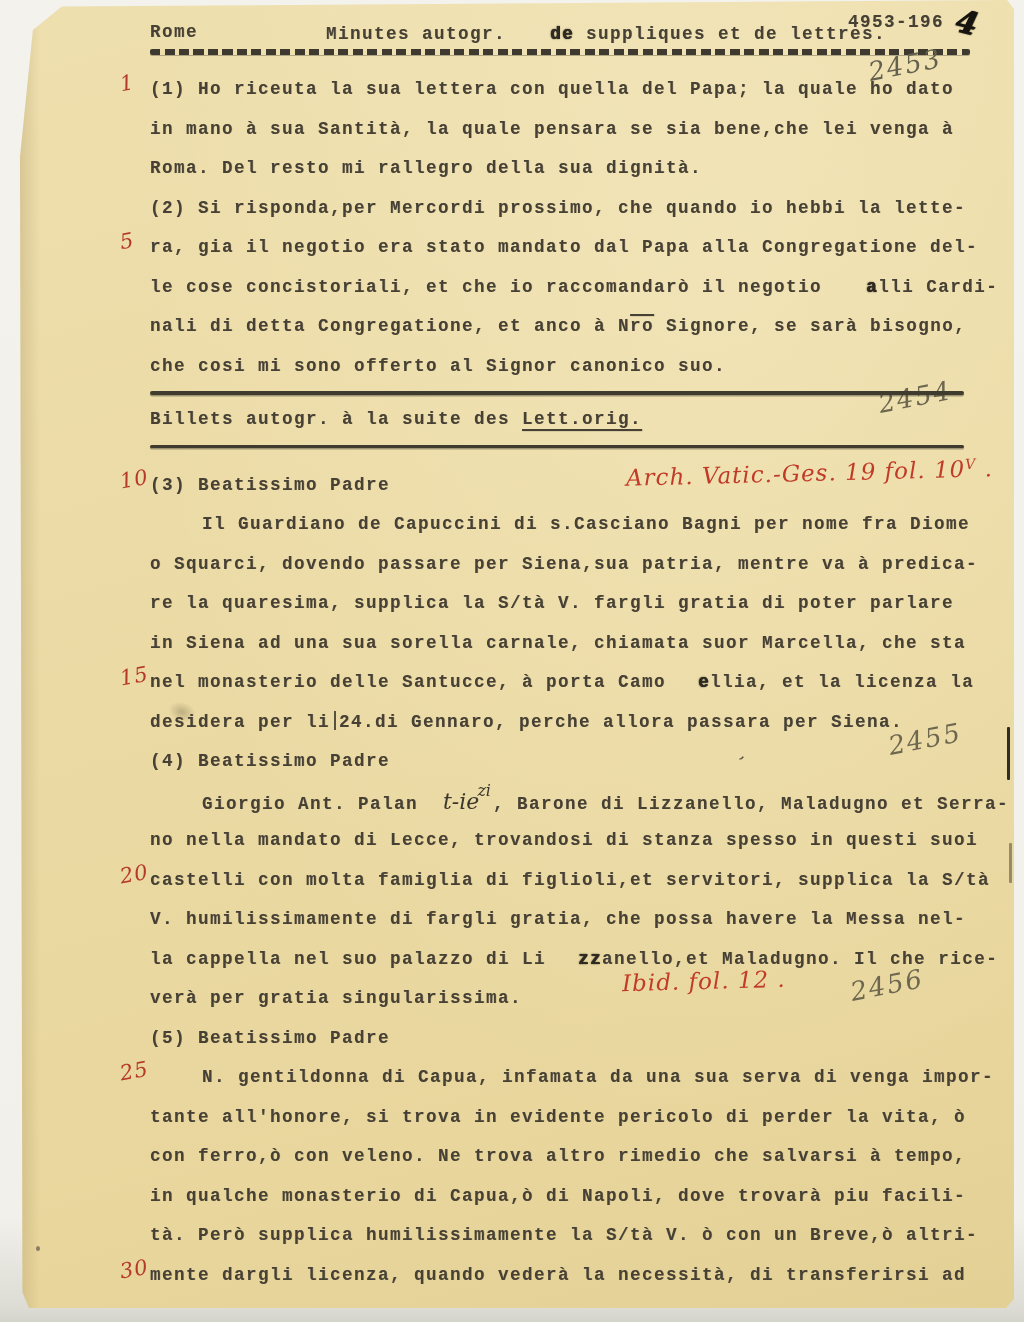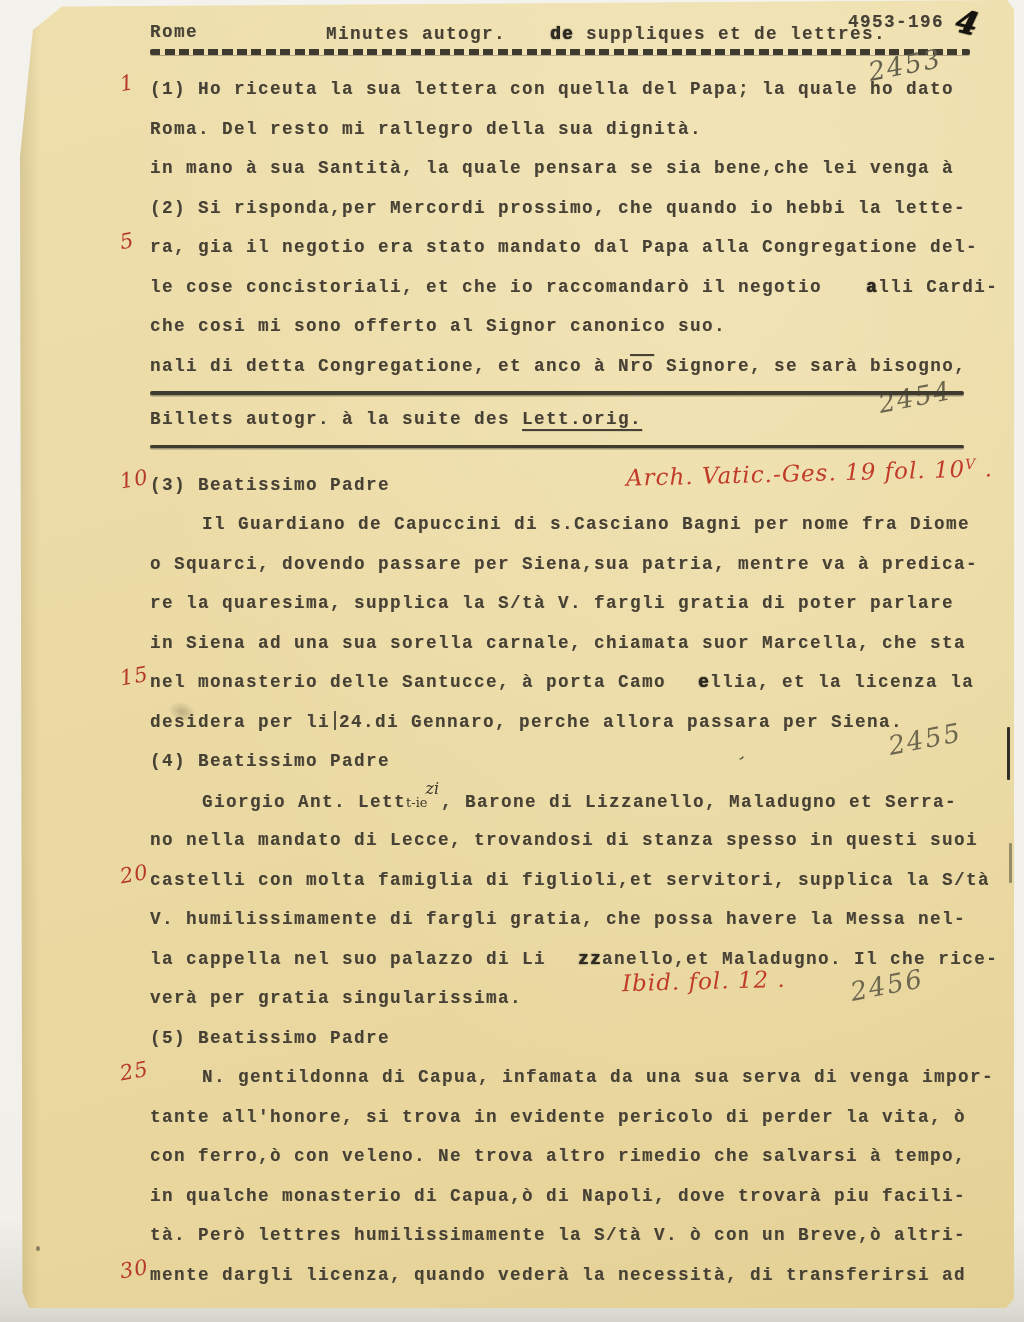--- a/index.html
+++ b/index.html
@@ -54,21 +54,21 @@
   .spacer{height:12px;}
   .mnum{
     position:absolute;left:-30px;top:3px;line-height:1;
     font-family:"DejaVu Serif",serif;font-style:italic;font-weight:400;
     color:#b5392a;font-size:21px;letter-spacing:1px;transform:rotate(-10deg);
     text-shadow:none;
   }
   .os{font-weight:700;color:#2f2b23;text-shadow:0 0 1.6px rgba(40,35,25,.95),0.6px 0 0 #2f2b23;padding-left:32px;}
   .ov{text-decoration:overline;text-decoration-thickness:2px;}
   .u{text-decoration:underline;text-decoration-thickness:2px;text-underline-offset:5px;text-align:right;}
-  .hw{font-family:"DejaVu Serif",serif;font-weight:400;font-size:13px;letter-spacing:0;color:#3c372c;text-shadow:none;}
+  .hw{font-family:"DejaVu Serif",serif;font-style:italic;font-weight:400;font-size:22px;letter-spacing:0;color:#3c372c;text-shadow:none;margin-left:25px;}
   .hwsup{font-family:"DejaVu Serif",serif;font-style:italic;font-weight:400;font-size:16px;position:relative;top:-13px;left:-2px;letter-spacing:0;color:#3c372c;text-shadow:none;}
   .stroke{display:inline-block;width:2px;height:19px;background:#57523f;vertical-align:-3px;margin:0 3px 0 4px;}
   .ann{position:absolute;white-space:nowrap;line-height:1;}
   .redscript{
     font-family:"DejaVu Serif",serif;font-style:italic;font-weight:400;
     color:#c03b28;font-size:23px;letter-spacing:1px;transform:rotate(-1.5deg);
     text-shadow:none;
   }
   .redscript .sup{font-size:14px;position:relative;top:-8px;}
   .ann-ref1{left:476px;top:392px;}
@@ -103,51 +103,51 @@
 
   <div class="body-lines" id="body-lines">
 
     <div class="ann redscript ann-ref1"><span>Arch. Vatic.-Ges. 19 fol. 10</span><span class="sup">V</span><span> .</span></div>
     <div class="ann pencil ann-2454">2454</div>
     <div class="ann pencil ann-2455">2455</div>
     <div class="ann redscript ann-ref2">Ibid. fol. 12 .</div>
     <div class="ann pencil ann-2456">2456</div>
     <div class="ann comma-mark">,</div>
   <div class="line"><span class="mnum">1</span><span>(1) Ho riceuta la sua lettera con quella del Papa; la quale ho dato</span></div>
+      <div class="line"><span>in mano à sua Santità, la quale pensara se sia bene,che lei venga à</span></div>
       <div class="line"><span>Roma. Del resto mi rallegro della sua dignità.</span></div>
-      <div class="line"><span>in mano à sua Santità, la quale pensara se sia bene,che lei venga à</span></div>
       <div class="line"><span>(2) Si risponda,per Mercordi prossimo, che quando io hebbi la lette-</span></div>
       <div class="line"><span class="mnum">5</span><span>ra, gia il negotio era stato mandato dal Papa alla Congregatione del-</span></div>
       <div class="line"><span>le cose concistoriali, et che io raccomandarò il negotio </span><span class="os">a</span><span>lli Cardi-</span></div>
+      <div class="line"><span>nali di detta Congregatione, et anco à N</span><span class="ov">ro</span><span> Signore, se sarà bisogno,</span></div>
       <div class="line"><span>che cosi mi sono offerto al Signor canonico suo.</span></div>
-      <div class="line"><span>nali di detta Congregatione, et anco à N</span><span class="ov">ro</span><span> Signore, se sarà bisogno,</span></div>
       <div class="rule"></div>
       <div class="line"><span>Billets autogr. à la suite des </span><span class="u">Lett.orig.</span></div>
       <div class="rule"></div>
       <div class="spacer" style="height: 12px;"></div>
       <div class="line"><span class="mnum">10</span><span>(3) Beatissimo Padre</span></div>
       <div class="line indent"><span>Il Guardiano de Capuccini di s.Casciano Bagni per nome fra Diome</span></div>
       <div class="line"><span>o Squarci, dovendo passare per Siena,sua patria, mentre va à predica-</span></div>
       <div class="line"><span>re la quaresima, supplica la S/tà V. fargli gratia di poter parlare</span></div>
       <div class="line"><span>in Siena ad una sua sorella carnale, chiamata suor Marcella, che sta</span></div>
       <div class="line"><span class="mnum">15</span><span>nel monasterio delle Santucce, à porta Camo</span><span class="os">e</span><span>llia, et la licenza la</span></div>
       <div class="line"><span>desidera per li</span><span class="stroke"></span><span>24.di Gennaro, perche allora passara per Siena.</span></div>
       <div class="line"><span>(4) Beatissimo Padre</span></div>
-      <div class="line indent"><span>Giorgio Ant. Lett</span><span class="hw">t-ie</span><span class="hwsup">zi</span><span>, Barone di Lizzanello, Maladugno et Serra-</span></div>
+      <div class="line indent"><span>Giorgio Ant. Palan</span><span class="hw">t-ie</span><span class="hwsup">zi</span><span>, Barone di Lizzanello, Maladugno et Serra-</span></div>
       <div class="line"><span>no nella mandato di Lecce, trovandosi di stanza spesso in questi suoi</span></div>
       <div class="line"><span class="mnum">20</span><span>castelli con molta famiglia di figlioli,et servitori, supplica la S/tà</span></div>
       <div class="line"><span>V. humilissimamente di fargli gratia, che possa havere la Messa nel-</span></div>
       <div class="line"><span>la cappella nel suo palazzo di Li</span><span class="os">zz</span><span>anello,et Maladugno. Il che rice-</span></div>
       <div class="line"><span>verà per gratia singularissima.</span></div>
       <div class="line"><span>(5) Beatissimo Padre</span></div>
       <div class="line indent"><span class="mnum">25</span><span>N. gentildonna di Capua, infamata da una sua serva di venga impor-</span></div>
       <div class="line"><span>tante all'honore, si trova in evidente pericolo di perder la vita, ò</span></div>
       <div class="line"><span>con ferro,ò con veleno. Ne trova altro rimedio che salvarsi à tempo,</span></div>
       <div class="line"><span>in qualche monasterio di Capua,ò di Napoli, dove trovarà piu facili-</span></div>
-      <div class="line"><span>tà. Però lettres humilissimamente la S/tà V. ò con un Breve,ò altri-</span></div>
+      <div class="line"><span>tà. Però supplica humilissimamente la S/tà V. ò con un Breve,ò altri-</span></div>
       <div class="line"><span class="mnum">30</span><span>mente dargli licenza, quando vederà la necessità, di transferirsi ad</span></div>
     </div>
 
   <div class="smudge"></div>
   <div class="edge-stroke s1"></div>
   <div class="edge-stroke s2"></div>
   <div class="ink-dot"></div>
 
 </div>
 

